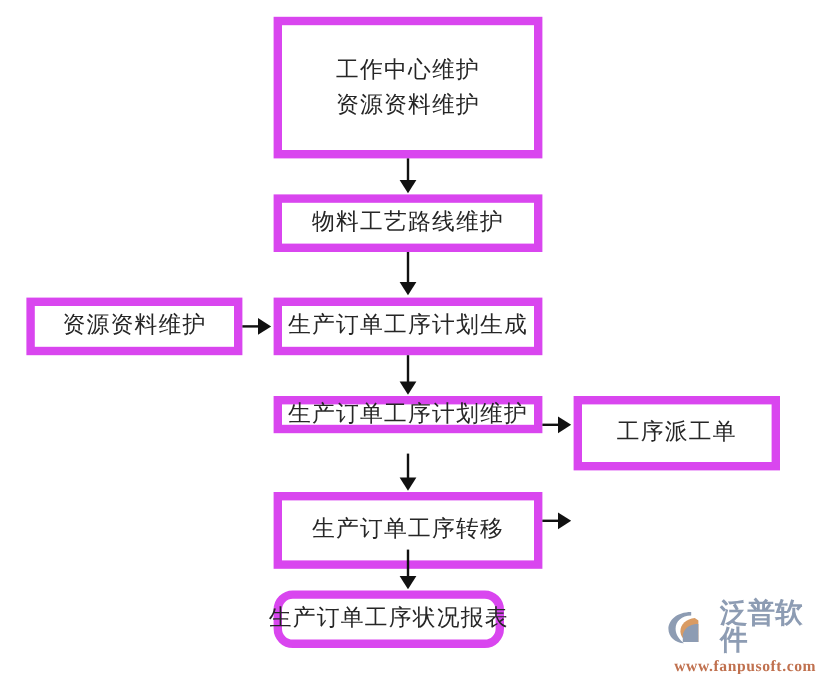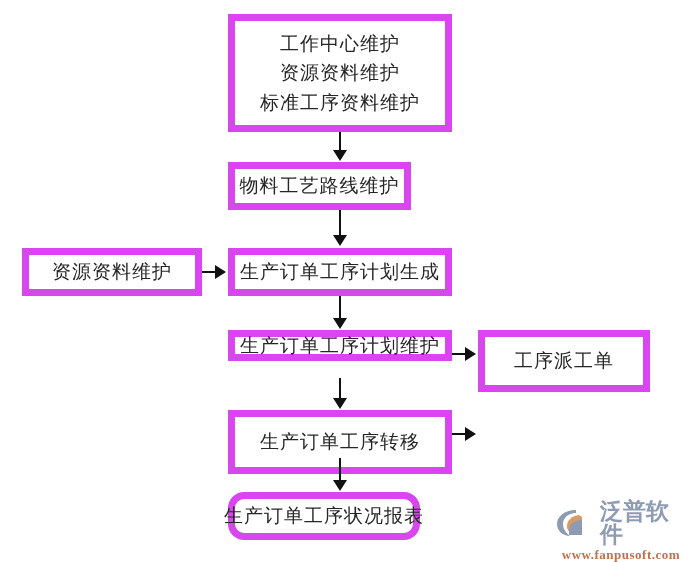--- a/index.html
+++ b/index.html
@@ -32,21 +32,21 @@
     letter-spacing: 1px;
     white-space: nowrap;
     text-align: center;
   }
   .node .line {
     display: block;
   }
 
   
   #node-basedata      { left: 228px; top: 14px;  width: 224px; height: 118px; }
-  #node-routing       { left: 228px; top: 162px; width: 183px; height: 48px;  }
+  #node-routing       { left: 228px; top: 162px; width: 224px; height: 48px;  }
   #node-approved      { left: 22px;  top: 248px; width: 180px; height: 48px;  }
   #node-plan-generate { left: 228px; top: 248px; width: 224px; height: 48px;  }
   #node-plan-maintain { left: 228px; top: 330px; width: 224px; height: 31px;  }
   #node-dispatch      { left: 478px; top: 330px; width: 172px; height: 62px;  }
   #node-transfer      { left: 228px; top: 410px; width: 224px; height: 64px;  }
   #node-qty-inv       { left: 478px; top: 410px; width: 172px; height: 48px;  }
   #node-status-report { left: 228px; top: 492px; width: 192px; height: 48px; border-radius: 16px;  }
 
   
   .conn {
@@ -133,21 +133,20 @@
   }
 </style>
 </head>
 <body>
 
 <div id="canvas">
 
   <div class="node" id="node-basedata">
     <span class="line">工作中心维护</span>
     <span class="line">资源资料维护</span>
-    <span class="line">标准工序资料维护</span>
   </div>
 
   <div class="node" id="node-routing">
     <span class="line">物料工艺路线维护</span>
   </div>
 
   <div class="node" id="node-approved">
     <span class="line">资源资料维护</span>
   </div>
 

